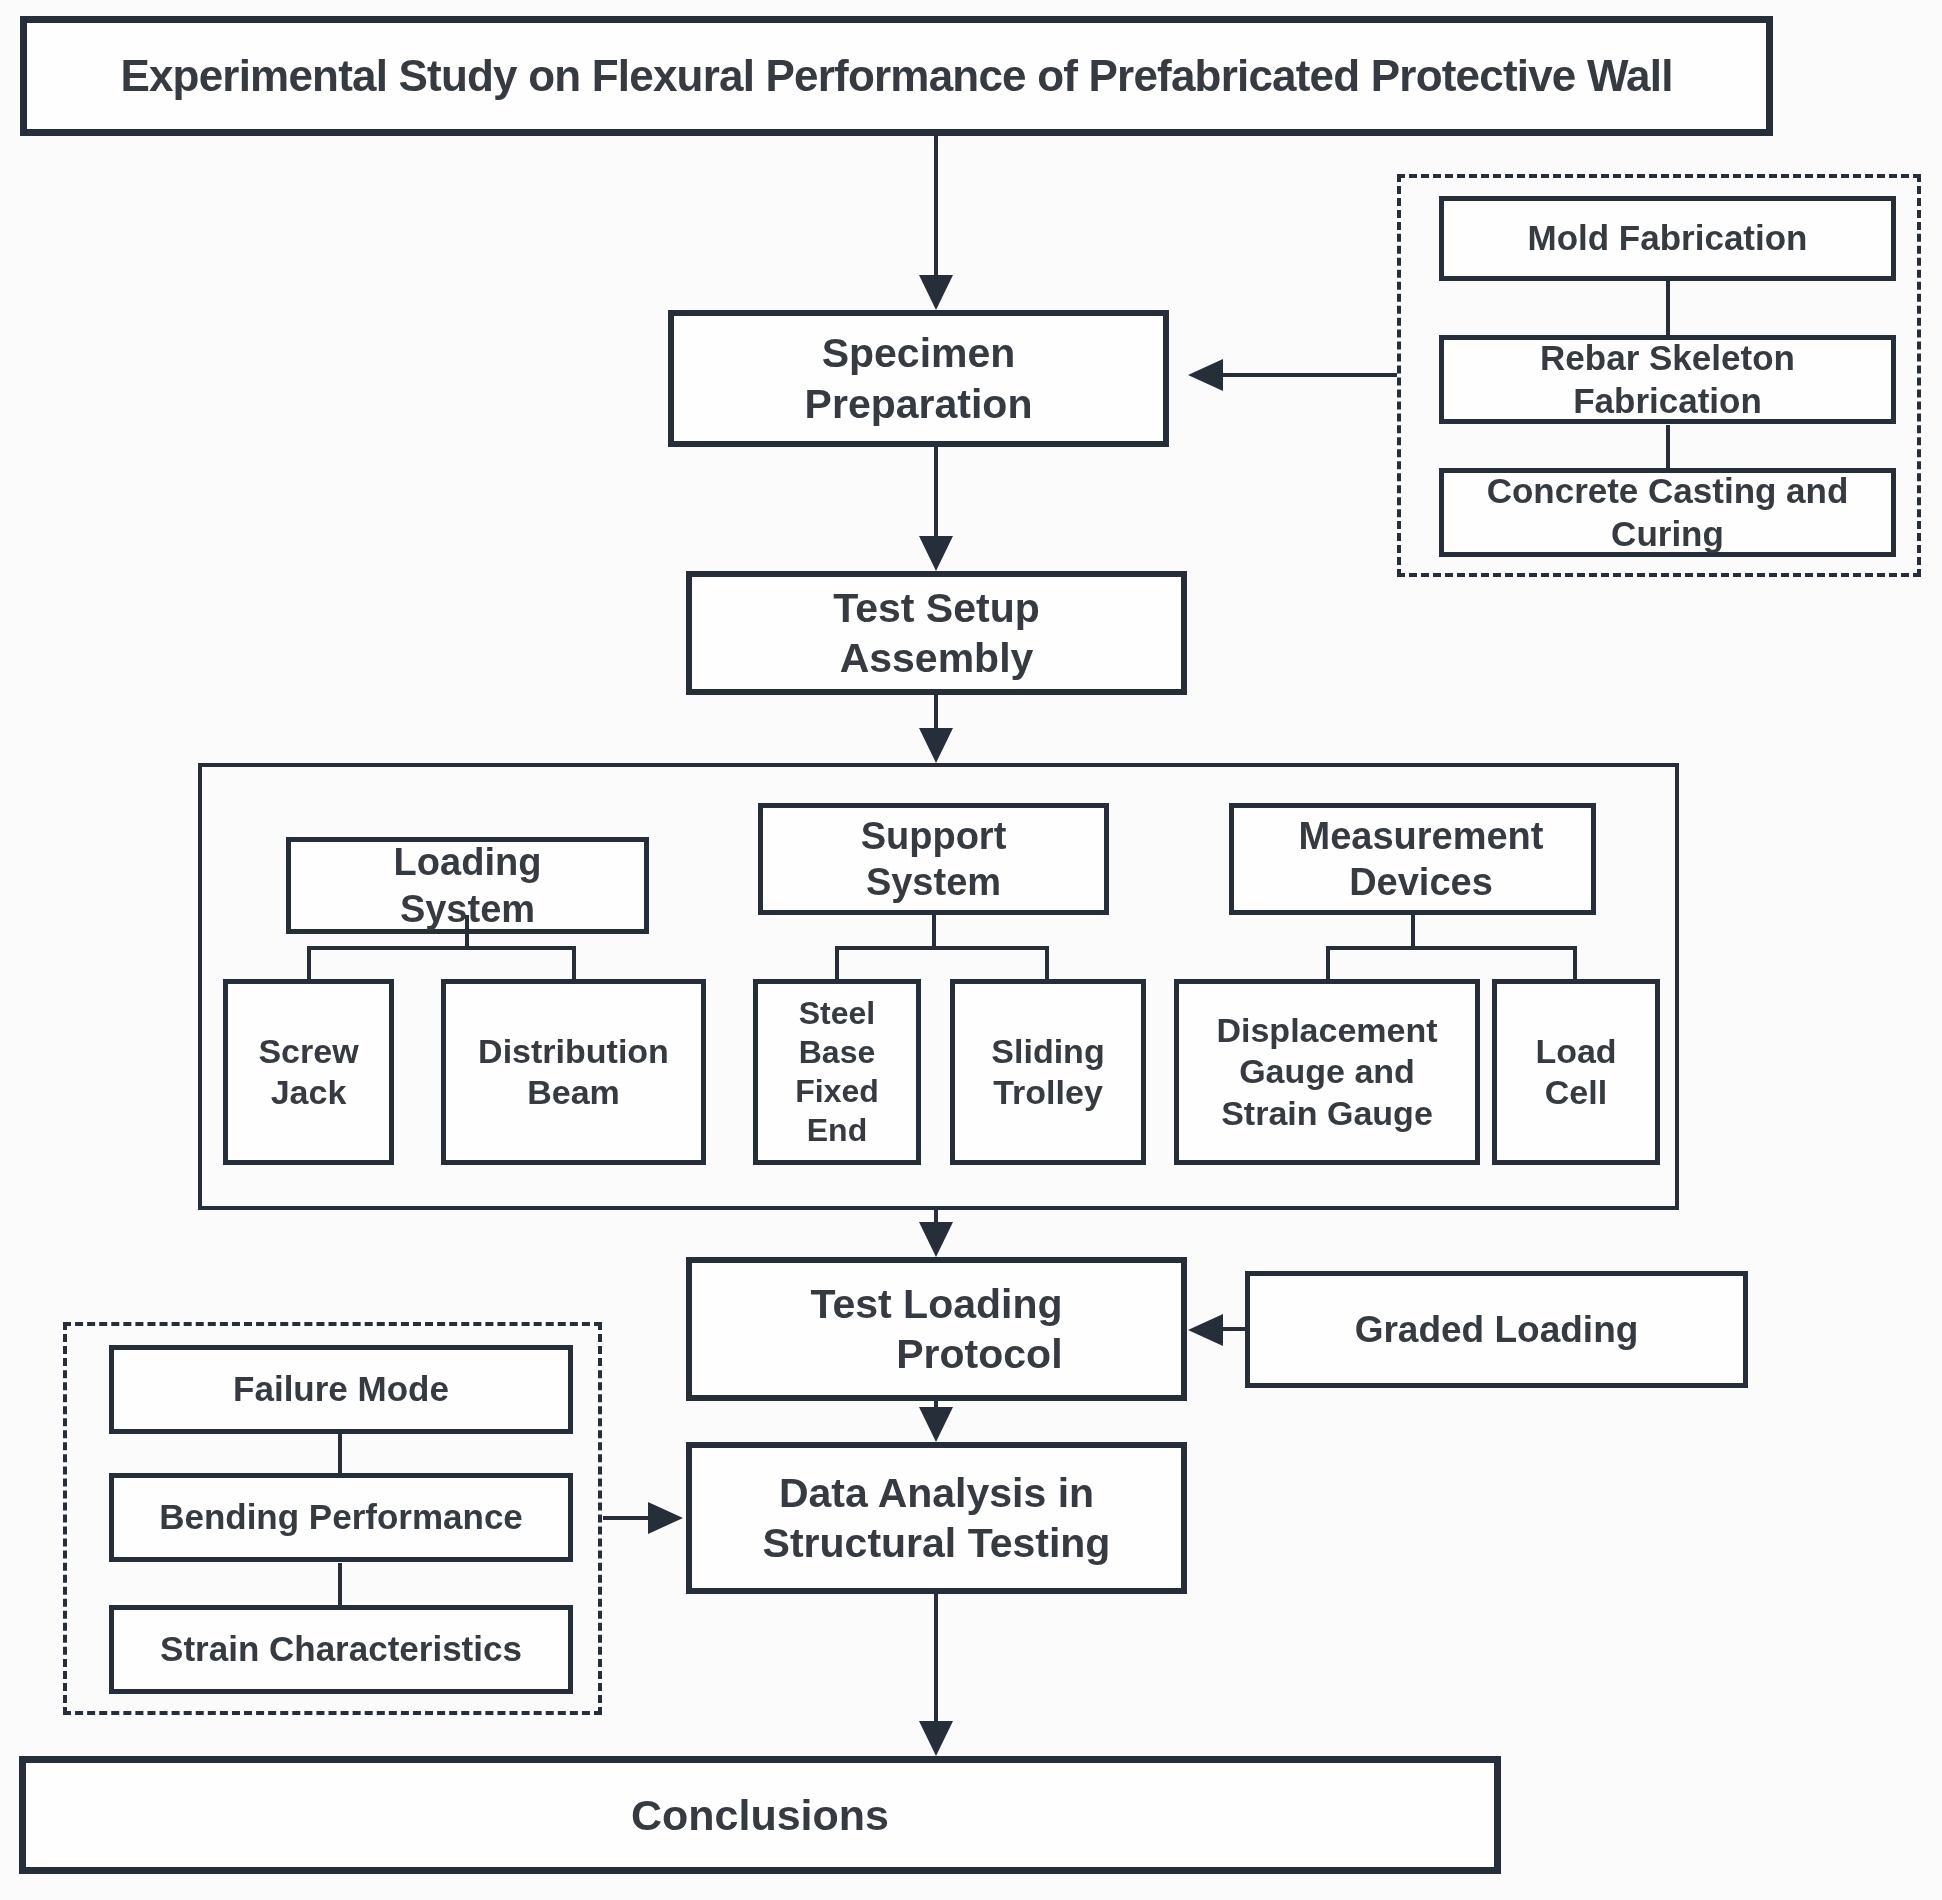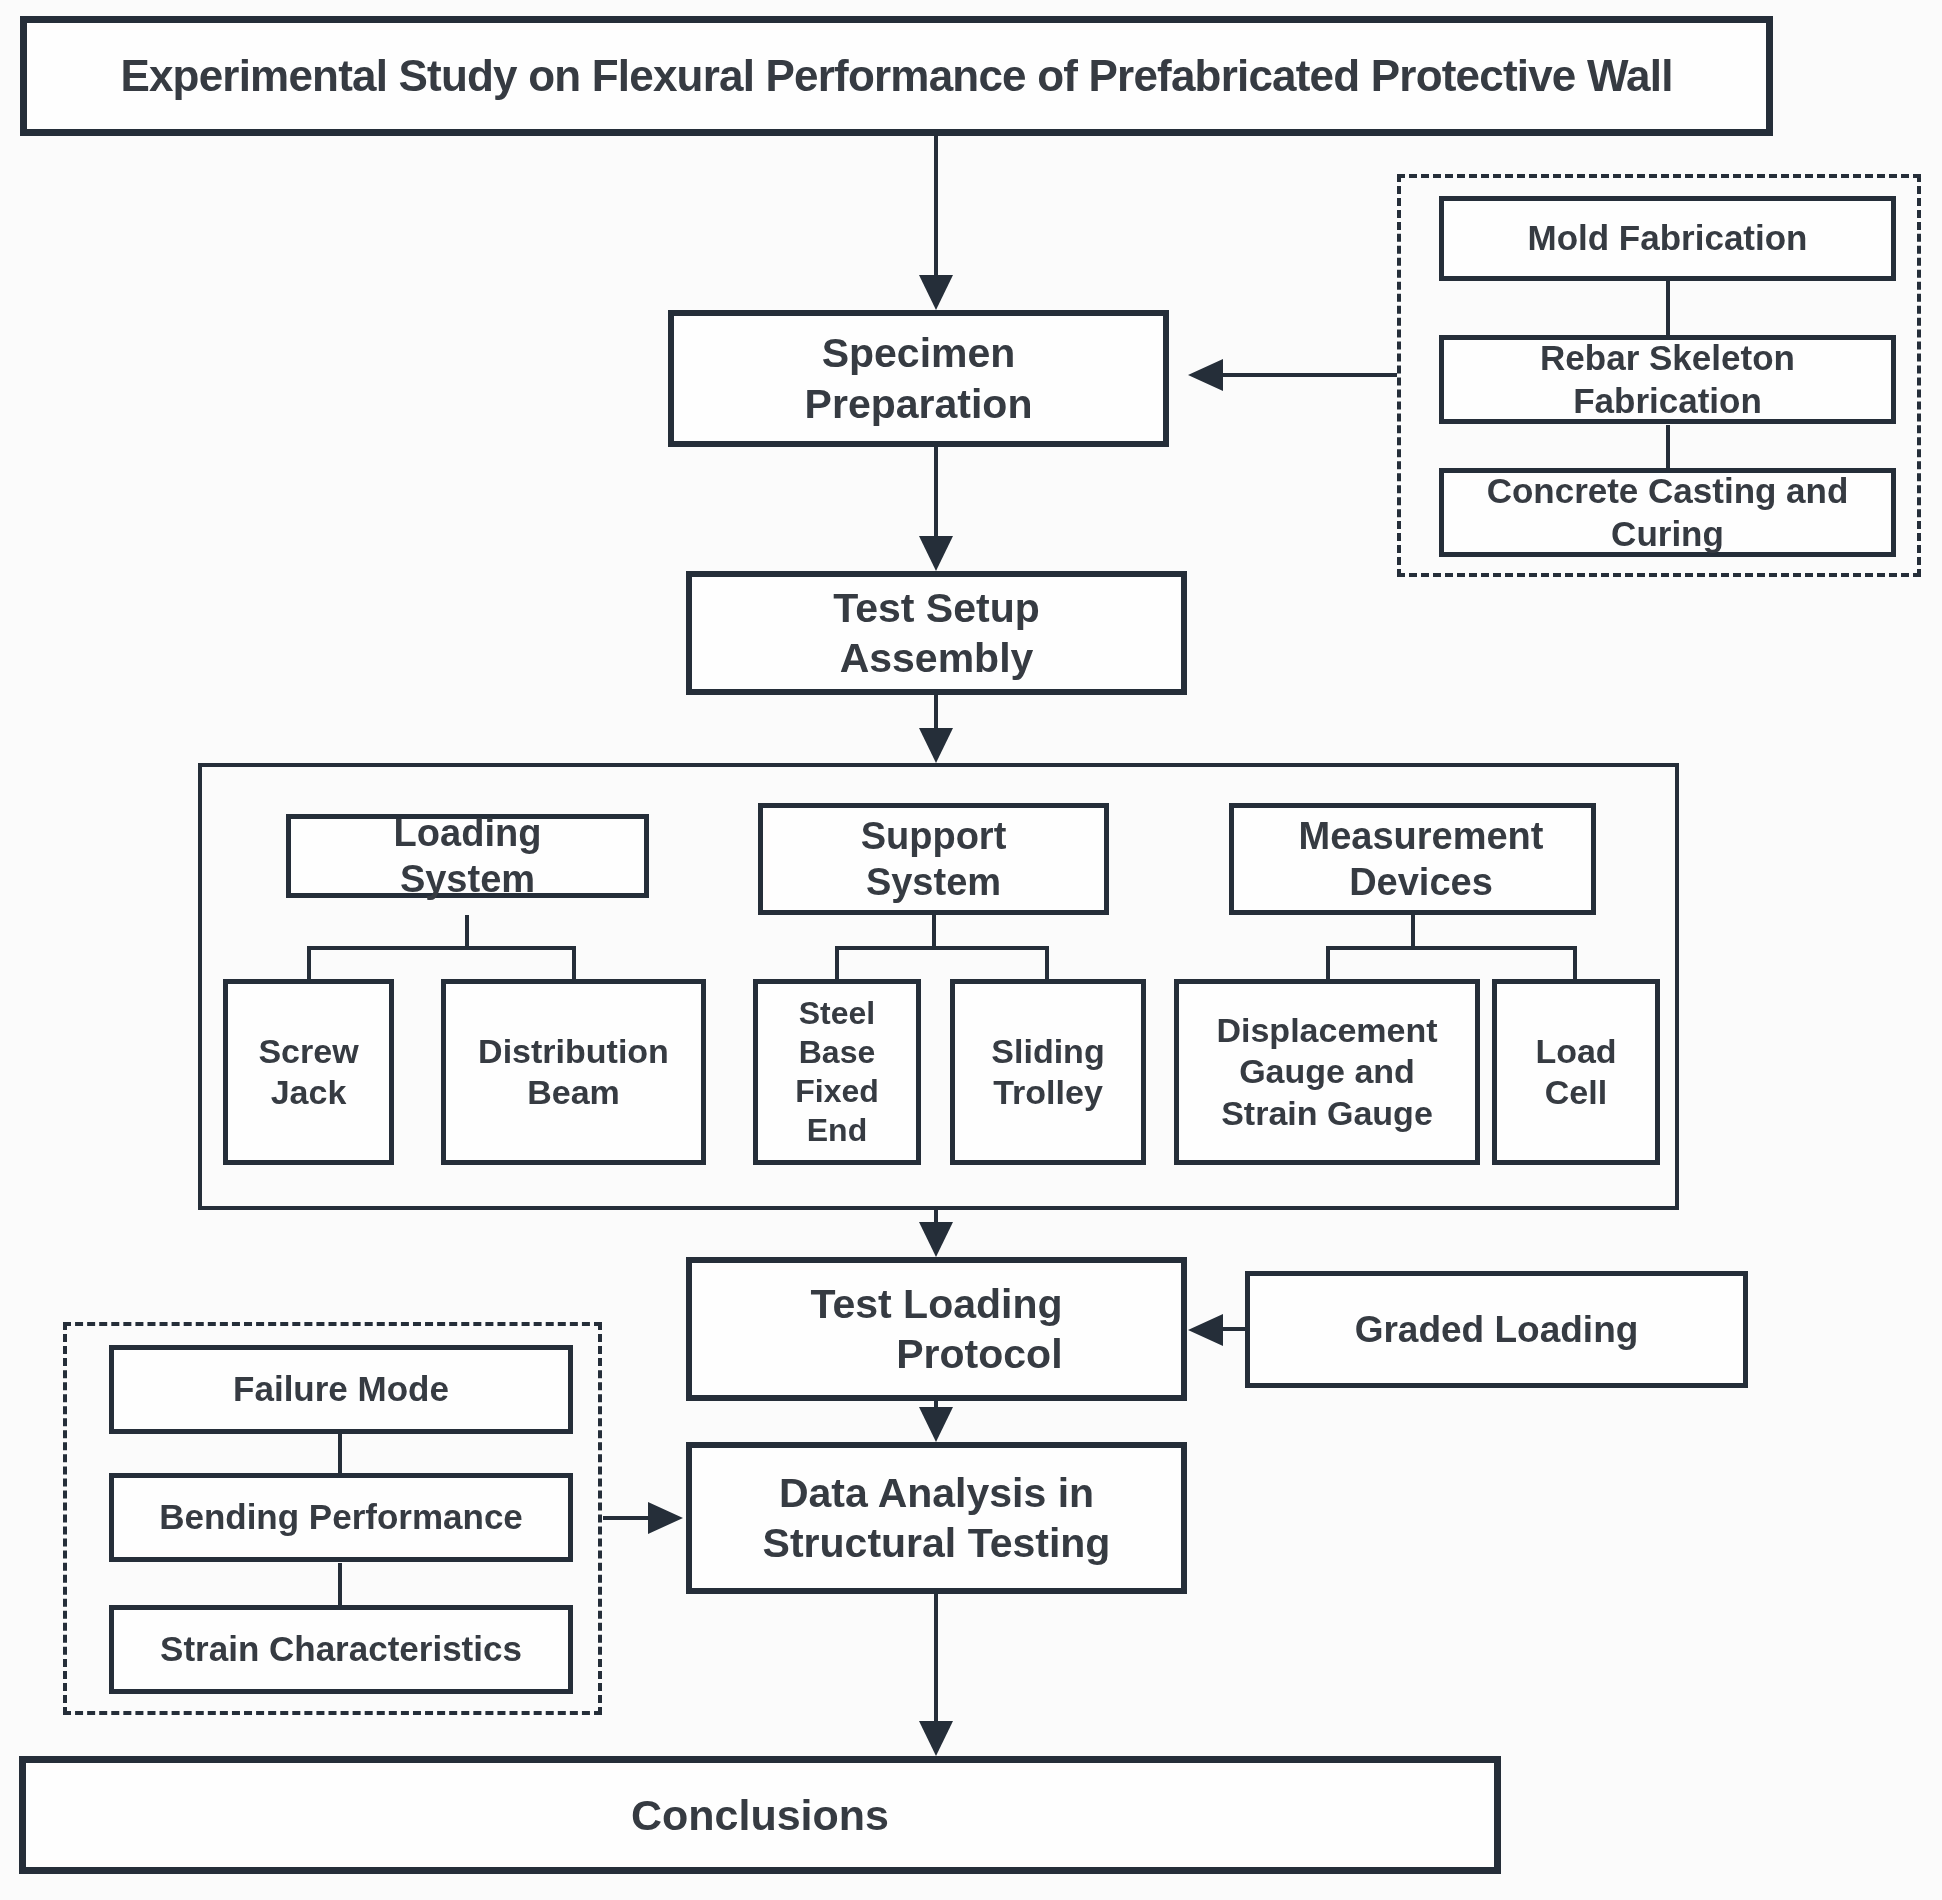--- a/index.html
+++ b/index.html
@@ -101,21 +101,21 @@
   <div class="ah-down" style="left:919px; top:536px;"></div>
 
   <div class="box f-main" style="left:686px; top:571px; width:501px; height:124px; border-width:6.4px;">Test Setup
 Assembly</div>
 
   <div class="line" style="left:934px; top:695px; width:4px; height:33px;"></div>
   <div class="ah-down" style="left:919px; top:728px;"></div>
 
   <div class="solid-group" style="left:198px; top:763px; width:1481px; height:447px;"></div>
 
-  <div class="box f-header" style="left:286px; top:814px; width:363px; height:84px;">Loading
+  <div class="box f-header" style="left:286px; top:837px; width:363px; height:97px;">Loading
 System</div>
   <div class="box f-header" style="left:758px; top:803px; width:351px; height:112px;">Support
 System</div>
   <div class="box f-header" style="left:1229px; top:803px; width:367px; height:112px;padding-left:17px;">Measurement
 Devices</div>
 
   <div class="line" style="left:465px; top:915px; width:4px; height:31px;"></div>
   <div class="line" style="left:307px; top:946px; width:269px; height:4px;"></div>
   <div class="line" style="left:307px; top:946px; width:4px; height:34px;"></div>
   <div class="line" style="left:572px; top:946px; width:4px; height:34px;"></div>

